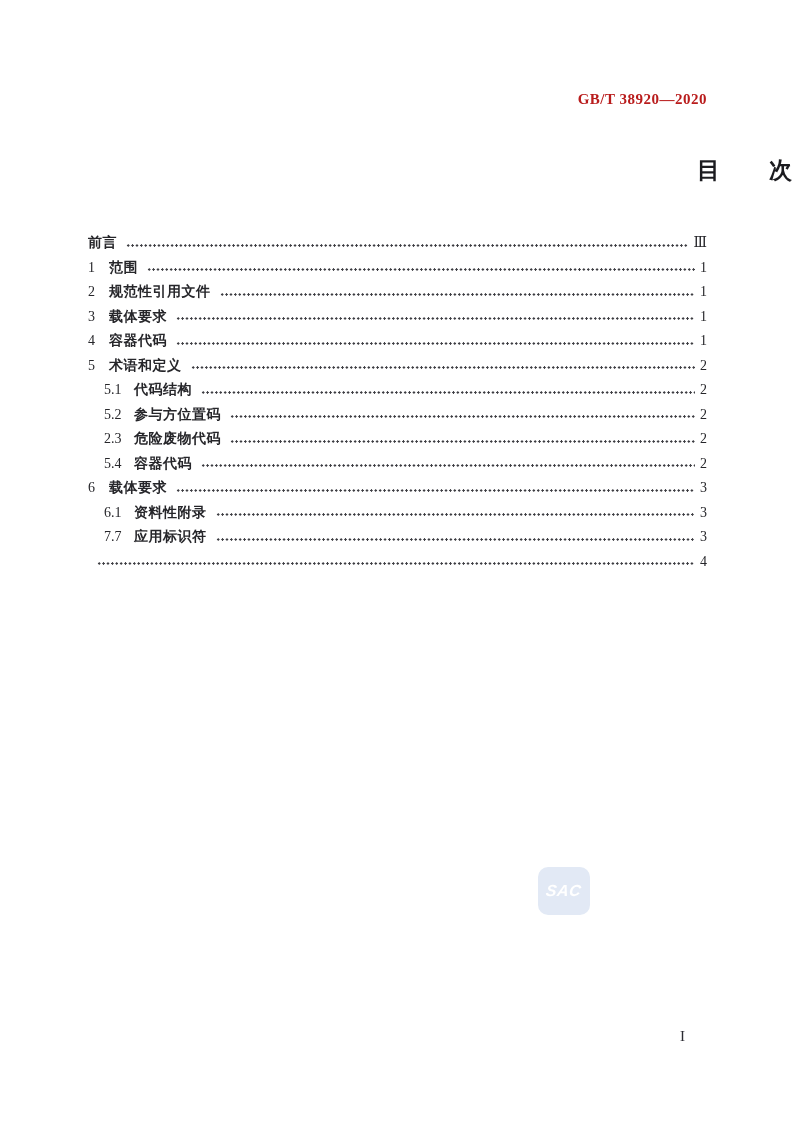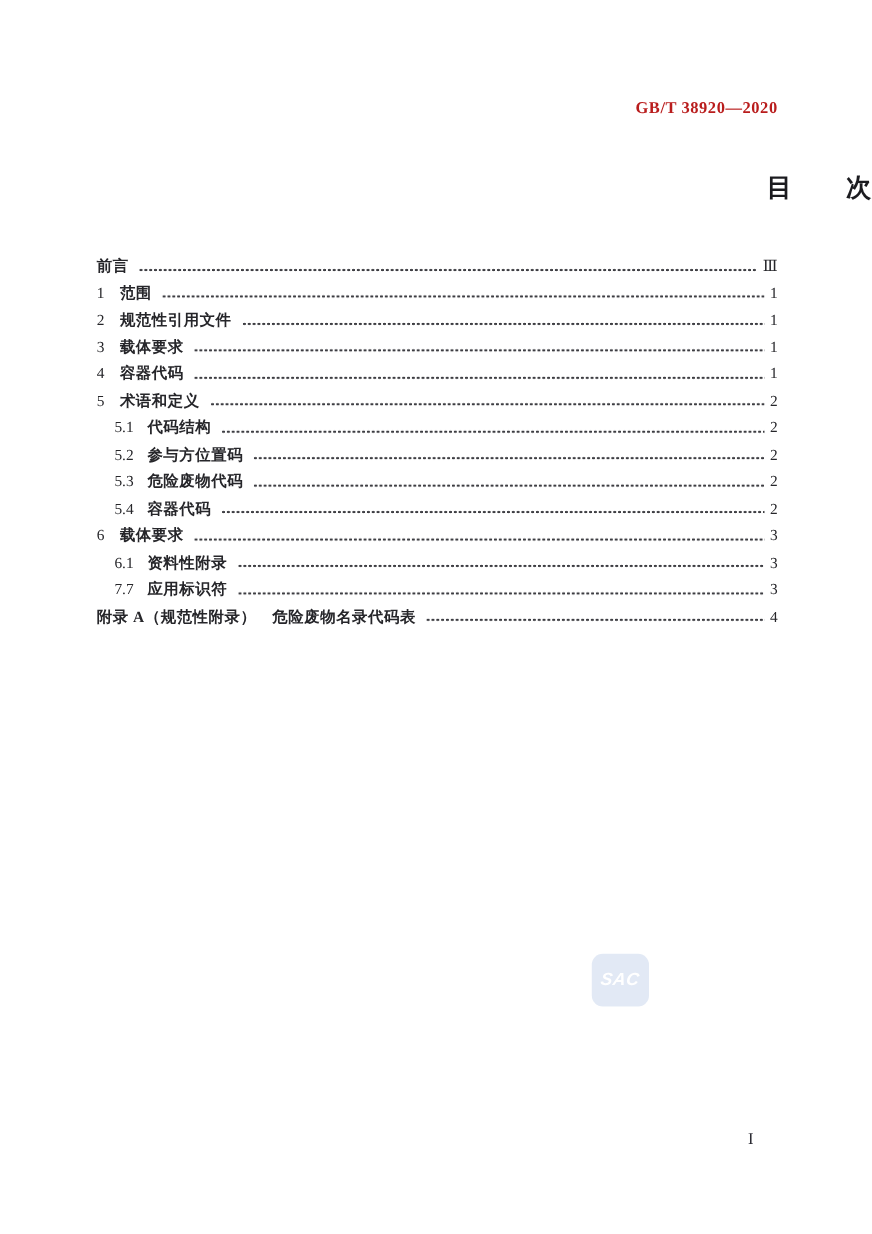--- a/index.html
+++ b/index.html
@@ -163,21 +163,21 @@
     <span class="leader"></span>
     <span class="pagenum">2</span>
   </div>
       <div class="row section">
     <span class="num">5.2</span>
     <span class="label">参与方位置码</span>
     <span class="leader"></span>
     <span class="pagenum">2</span>
   </div>
       <div class="row section">
-    <span class="num">5.3</span>
+    <span class="num">2.3</span>
     <span class="label">危险废物代码</span>
     <span class="leader"></span>
     <span class="pagenum">2</span>
   </div>
       <div class="row section">
     <span class="num">5.4</span>
     <span class="label">容器代码</span>
     <span class="leader"></span>
     <span class="pagenum">2</span>
   </div>
@@ -194,21 +194,20 @@
     <span class="pagenum">3</span>
   </div>
       <div class="row section">
     <span class="num">7.7</span>
     <span class="label">应用标识符</span>
     <span class="leader"></span>
     <span class="pagenum">3</span>
   </div>
       <div class="row plain">
 
-    <span class="label">附录 A（规范性附录）　危险废物名录代码表</span>
     <span class="leader"></span>
     <span class="pagenum">4</span>
   </div>
     </div>
 
   <div class="watermark" style="background: rgb(223, 231, 244);">
     <span class="wm-text" style="color: rgb(255, 255, 255);">SAC</span>
   </div>
 
   <div class="folio">I</div>

